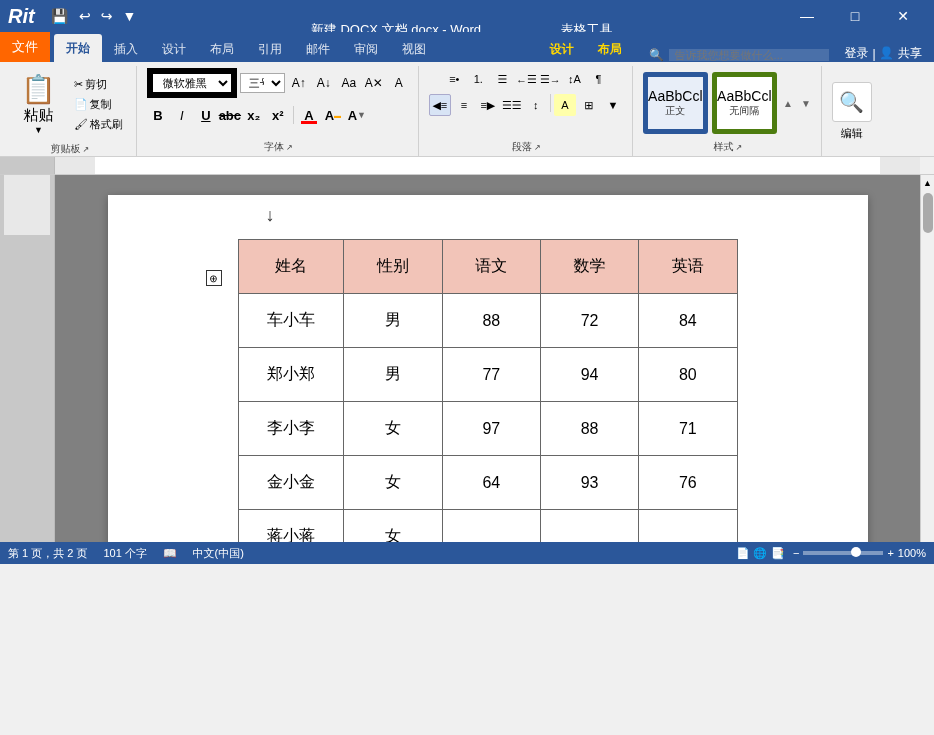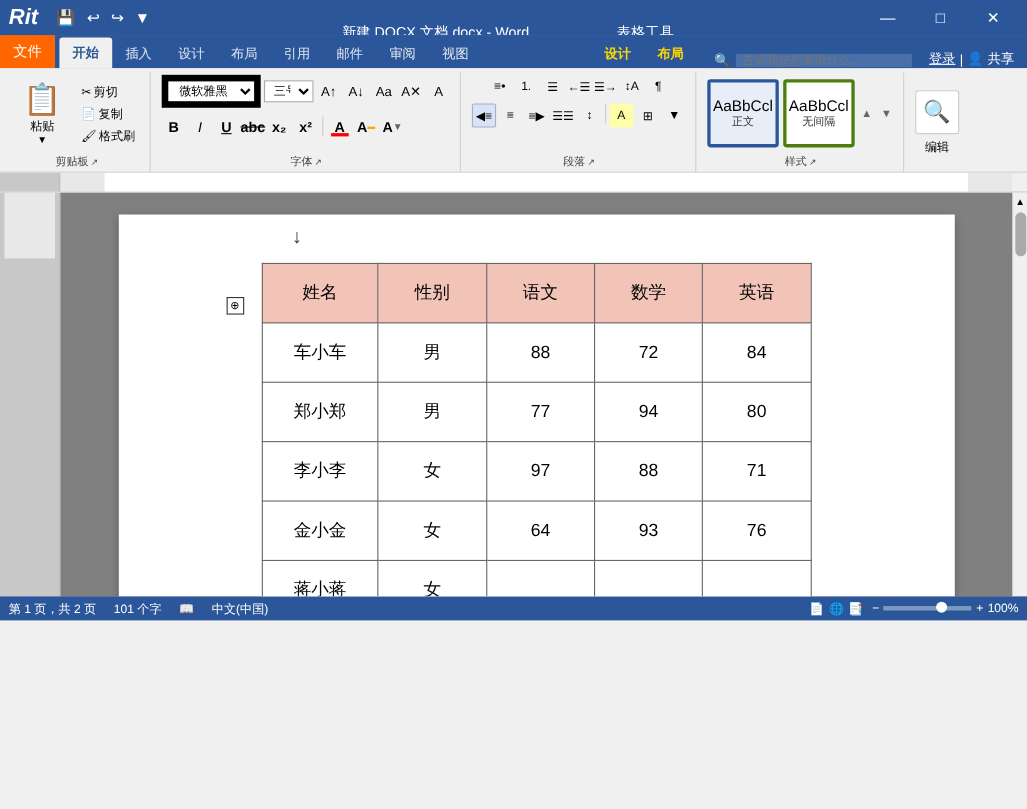--- a/index.html
+++ b/index.html
@@ -140,21 +140,21 @@
       font-size: 11px;
     }
     .para-icon-btn.active { background: #d8e4f5; border-color: #aac; }
 
     
     .styles-gallery {
       display: flex; gap: 4px; align-items: center;
     }
     .style-item {
       width: 65px; height: 62px;
-      border: 3px solid #4d7c0f; border-radius: 3px;
+      border: 5px solid #4d7c0f; border-radius: 3px;
       display: flex; flex-direction: column; align-items: center; justify-content: center;
       cursor: pointer; background: white; font-size: 11px;
     }
     .style-item.active { border-color: #2b579a; background: #e8eef8; }
     .style-scroll-btn {
       width: 14px; height: 62px;
       display: flex; align-items: center; justify-content: center;
       cursor: pointer; font-size: 10px; color: #666;
     }
 
@@ -295,34 +295,34 @@
       <div class="ribbon-tab">审阅</div>
       <div class="ribbon-tab">视图</div>
       <div style="flex:1;"></div>
       <div class="ribbon-tab" style="color:#ffd700; font-weight:bold;">设计</div>
       <div class="ribbon-tab" style="color:#ffd700; font-weight:bold;">布局</div>
       <div style="display:flex; align-items:center; background:#2b579a; padding:0 8px; margin-left:8px;">
         <span style="color:white; font-size:12px; margin-right:4px;">🔍</span>
         <input type="text" style="background: rgba(255, 255, 255, 0.15); border: none; outline: none; color: white; font-size: 11px; width: 160px; padding: 0 6px;" placeholder="告诉我您想要做什么...">
       </div>
       <div style="display:flex; align-items:center; color:white; font-size:12px; margin: 0 8px; gap:4px;">
-        <span style="cursor:pointer;text-decoration:underline;">登录</span>
+        <span style="cursor:pointer;">登录</span>
         <span>|</span>
         <span style="cursor:pointer;">👤 共享</span>
       </div>
     </div>
   </div>
 
   <div class="ribbon">
 
     <div class="ribbon-group">
       <div class="ribbon-group-content">
         <div class="paste-btn">
           <div style="font-size:28px;">📋</div>
-          <span style="font-size:11px;">粘贴</span>
+          <span style="font-size:15px;">粘贴</span>
           <span style="font-size:9px;">▼</span>
         </div>
         <div class="small-btns">
           <div class="small-btn">
             <span>✂</span>
             <span>剪切</span>
           </div>
           <div class="small-btn">
             <span>📄</span>
             <span>复制</span>

